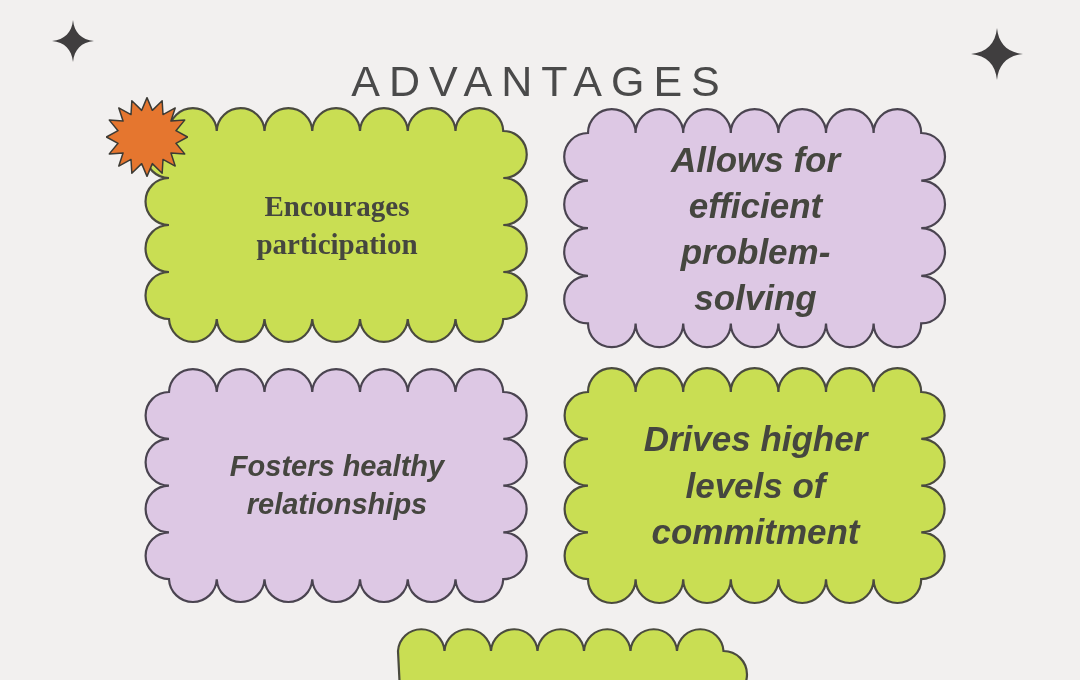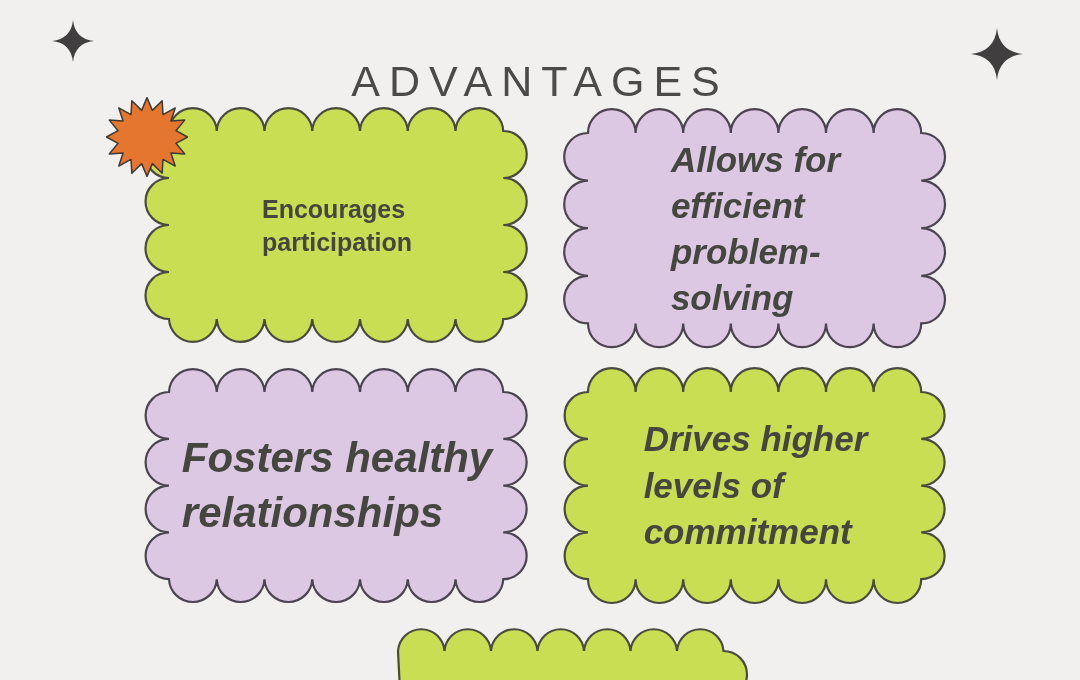--- a/index.html
+++ b/index.html
@@ -62,40 +62,40 @@
   }
   .card-label {
     position: absolute;
     left: 0;
     right: 0;
     top: 0;
     bottom: 0;
     display: flex;
     align-items: center;
     justify-content: center;
-    text-align: left;
+    text-align: center;
     color: #45463f;
     font-family: "Liberation Sans", sans-serif;
     font-weight: bold;
     box-sizing: border-box;
     padding: 0 34px;
     white-space: pre-line;
     pointer-events: none;
   }
   .card-label.italic { font-style: italic; }
 
   .card-1 { left: 146px; top: 108px;  width: 382px; height: 235px; }
   .card-2 { left: 565px; top: 110px;  width: 381px; height: 238px; }
   .card-3 { left: 146px; top: 369px;  width: 382px; height: 234px; }
   .card-4 { left: 565px; top: 369px;  width: 381px; height: 234px; text-decoration: underline; }
   .card-5 { left: 375px; top: 628px;  width: 370px; height: 180px; }
 
-  .card-1 .card-label { font-size: 25px; line-height: 1.30; }
+  .card-1 .card-label { font-size: 29px; line-height: 1.30; font-family: Liberation Serif, serif; }
   .card-2 .card-label { font-size: 35px; line-height: 1.32; }
-  .card-3 .card-label { font-size: 42px; line-height: 1.30; }
+  .card-3 .card-label { font-size: 29px; line-height: 1.30; }
   .card-4 .card-label { font-size: 35px; line-height: 1.33; }
 
   
   .starburst {
     position: absolute;
     left: 106px;
     top: 96px;
     width: 82px;
     height: 82px;
   }

